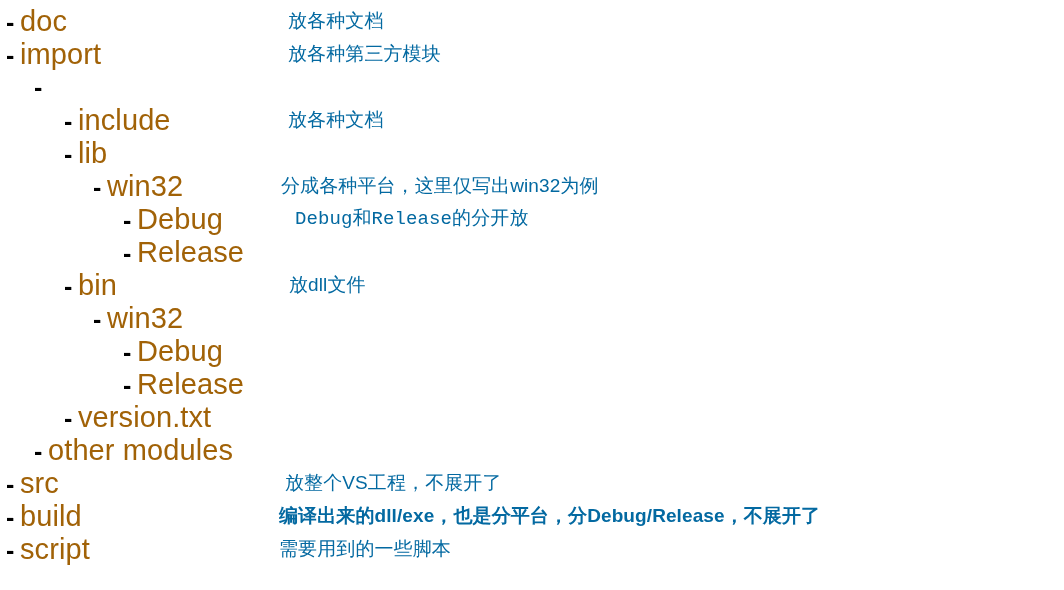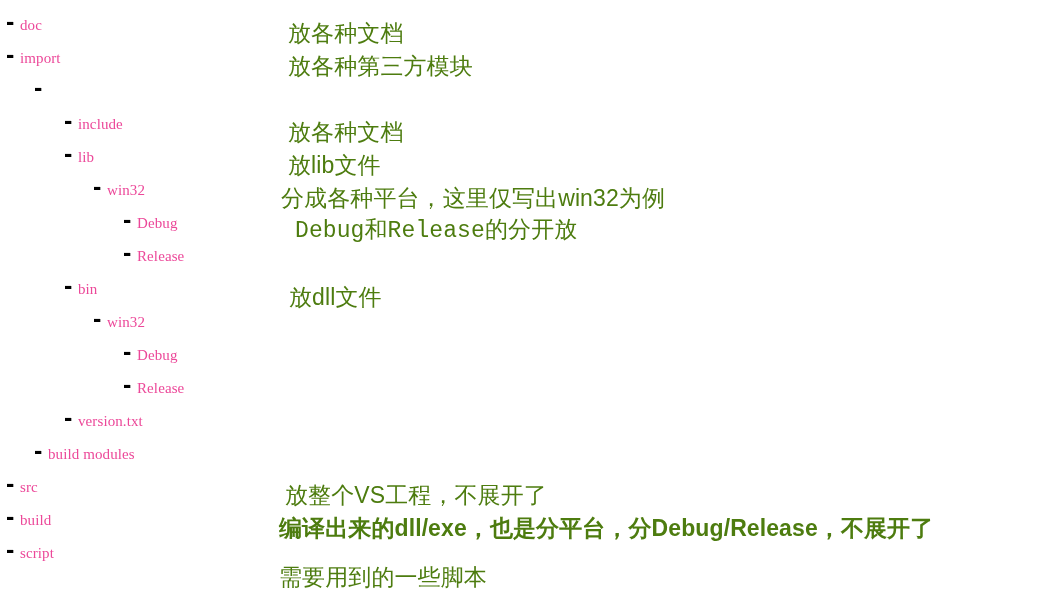--- a/index.html
+++ b/index.html
@@ -44,33 +44,32 @@
     width: 14px;
     font-size: 25px;
     line-height: 30px;
     font-weight: 700;
     color: #000000;
     text-align: left;
     flex: 0 0 auto;
   }
 
   .node-label {
-    font-size: 15px;
+    font-size: 29px;
     line-height: 30px;
-    color: #ec4899;
+    color: #a16207;
     letter-spacing: 0.1px;
-    font-family: Liberation Serif, serif;
   }
 
   .note {
     position: absolute;
-    top: 12px;
-    font-size: 23px;
+    top: 0;
+    font-size: 19px;
     line-height: 30px;
-    color: #4d7c0f;
+    color: #0369a1;
     white-space: nowrap;
     letter-spacing: 0.1px;
   }
 
   
   .lvl-0 { left: 6px;   }
   .lvl-1 { left: 34px;  }
   .lvl-2 { left: 64px;  }
   .lvl-3 { left: 93px;  }
   .lvl-4 { left: 123px; }
@@ -103,21 +102,20 @@
         <span class="bullet">-</span>
         <span class="node-label">include</span>
       </div>
       <div class="note" style="left: 288px;">放各种文档</div>
     </div>
     <div class="tree-row" style="top: 138px;">
       <div class="node lvl-2">
         <span class="bullet">-</span>
         <span class="node-label">lib</span>
       </div>
-      <div class="note" style="left: 288px;">放lib文件</div>
     </div>
     <div class="tree-row" style="top: 171px;">
       <div class="node lvl-3">
         <span class="bullet">-</span>
         <span class="node-label">win32</span>
       </div>
       <div class="note" style="left: 281px;">分成各种平台，这里仅写出win32为例</div>
     </div>
     <div class="tree-row" style="top: 204px;">
       <div class="node lvl-4">
@@ -159,21 +157,21 @@
     </div>
     <div class="tree-row" style="top: 402px;">
       <div class="node lvl-2">
         <span class="bullet">-</span>
         <span class="node-label">version.txt</span>
       </div>
     </div>
     <div class="tree-row" style="top: 435px;">
       <div class="node lvl-1">
         <span class="bullet">-</span>
-        <span class="node-label">build modules</span>
+        <span class="node-label">other modules</span>
       </div>
     </div>
     <div class="tree-row" style="top: 468px;">
       <div class="node lvl-0">
         <span class="bullet">-</span>
         <span class="node-label">src</span>
       </div>
       <div class="note" style="left: 285px;">放整个VS工程，不展开了</div>
     </div>
     <div class="tree-row" style="top: 501px;">
@@ -181,15 +179,15 @@
         <span class="bullet">-</span>
         <span class="node-label">build</span>
       </div>
       <div class="note" style="left: 279px; font-weight: bold;">编译出来的dll/exe，也是分平台，分Debug/Release，不展开了</div>
     </div>
     <div class="tree-row" style="top: 534px;">
       <div class="node lvl-0">
         <span class="bullet">-</span>
         <span class="node-label">script</span>
       </div>
-      <div class="note" style="left: 279px; margin-top: 16px;">需要用到的一些脚本</div>
+      <div class="note" style="left: 279px;">需要用到的一些脚本</div>
     </div>
   </div>
 
 </body></html>

